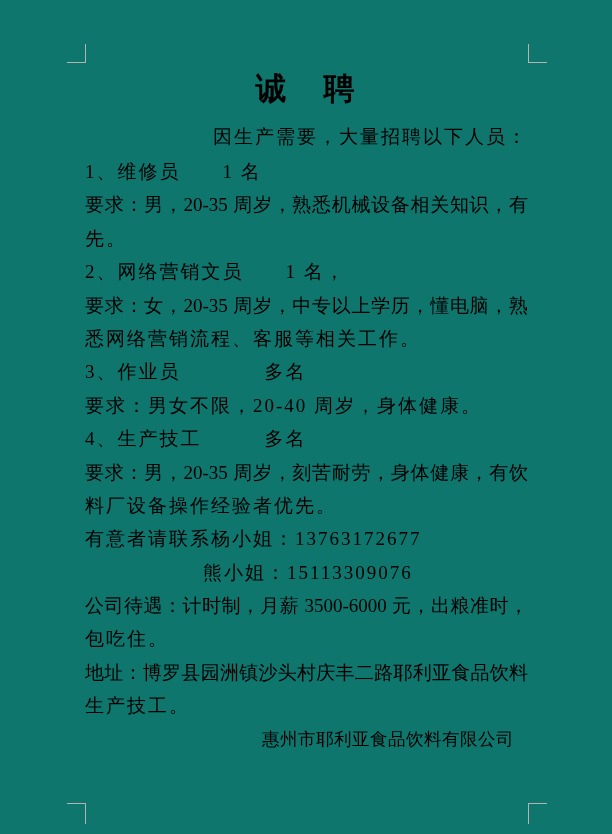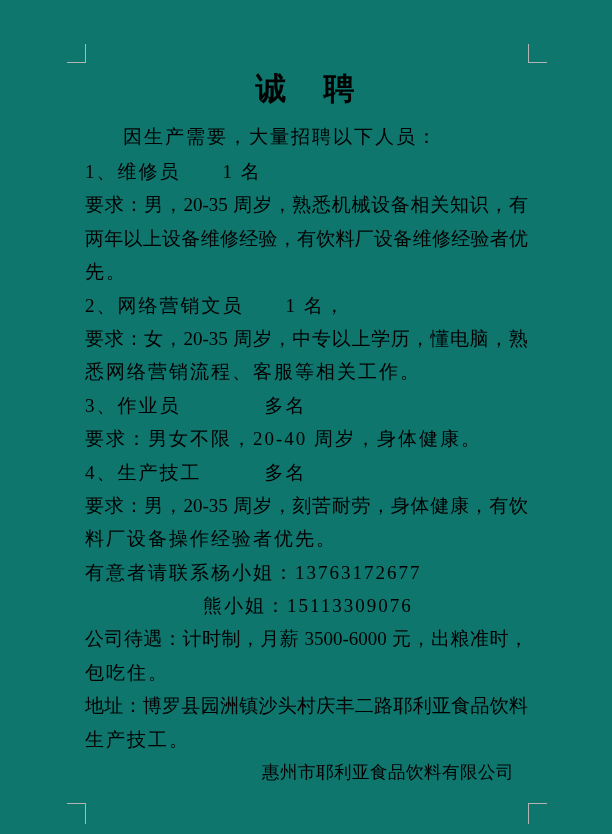--- a/index.html
+++ b/index.html
@@ -23,20 +23,21 @@
   .title{
     height:54px;line-height:50px;
     font-size:31px;font-weight:bold;
     text-align:center;letter-spacing:3px;
     white-space:pre;
   }
   .line-intro{
     height:37px;line-height:37px;
     font-size:19px;letter-spacing:2px;
     padding-left:38px;
+    text-align:right;
   }
   .line{
     height:33.4px;line-height:33.4px;
     font-size:19px;letter-spacing:2px;
     white-space:pre;
   }
   .line.fill{
     letter-spacing:0;
     white-space:normal;
     text-align:justify;
@@ -60,21 +61,20 @@
   <div class="crop crop-bl"></div>
   <div class="crop crop-br"></div>
 
   <div class="content">
     <div class="title">诚　聘</div>
     <div class="line-intro">因生产需要，大量招聘以下人员：</div>
 
     <div id="lines-host">
         <div class="line">1、维修员　　1 名</div>
         <div class="line fill">要求：男，20-35 周岁，熟悉机械设备相关知识，有</div>
-        <div class="line fill">两年以上设备维修经验，有饮料厂设备维修经验者优</div>
         <div class="line">先。</div>
         <div class="line">2、网络营销文员　　1 名，</div>
         <div class="line fill">要求：女，20-35 周岁，中专以上学历，懂电脑，熟</div>
         <div class="line">悉网络营销流程、客服等相关工作。</div>
         <div class="line">3、作业员　　　　多名</div>
         <div class="line">要求：男女不限，20-40 周岁，身体健康。</div>
         <div class="line">4、生产技工　　　多名</div>
         <div class="line fill">要求：男，20-35 周岁，刻苦耐劳，身体健康，有饮</div>
         <div class="line">料厂设备操作经验者优先。</div>
         <div class="line">有意者请联系杨小姐：13763172677</div>

